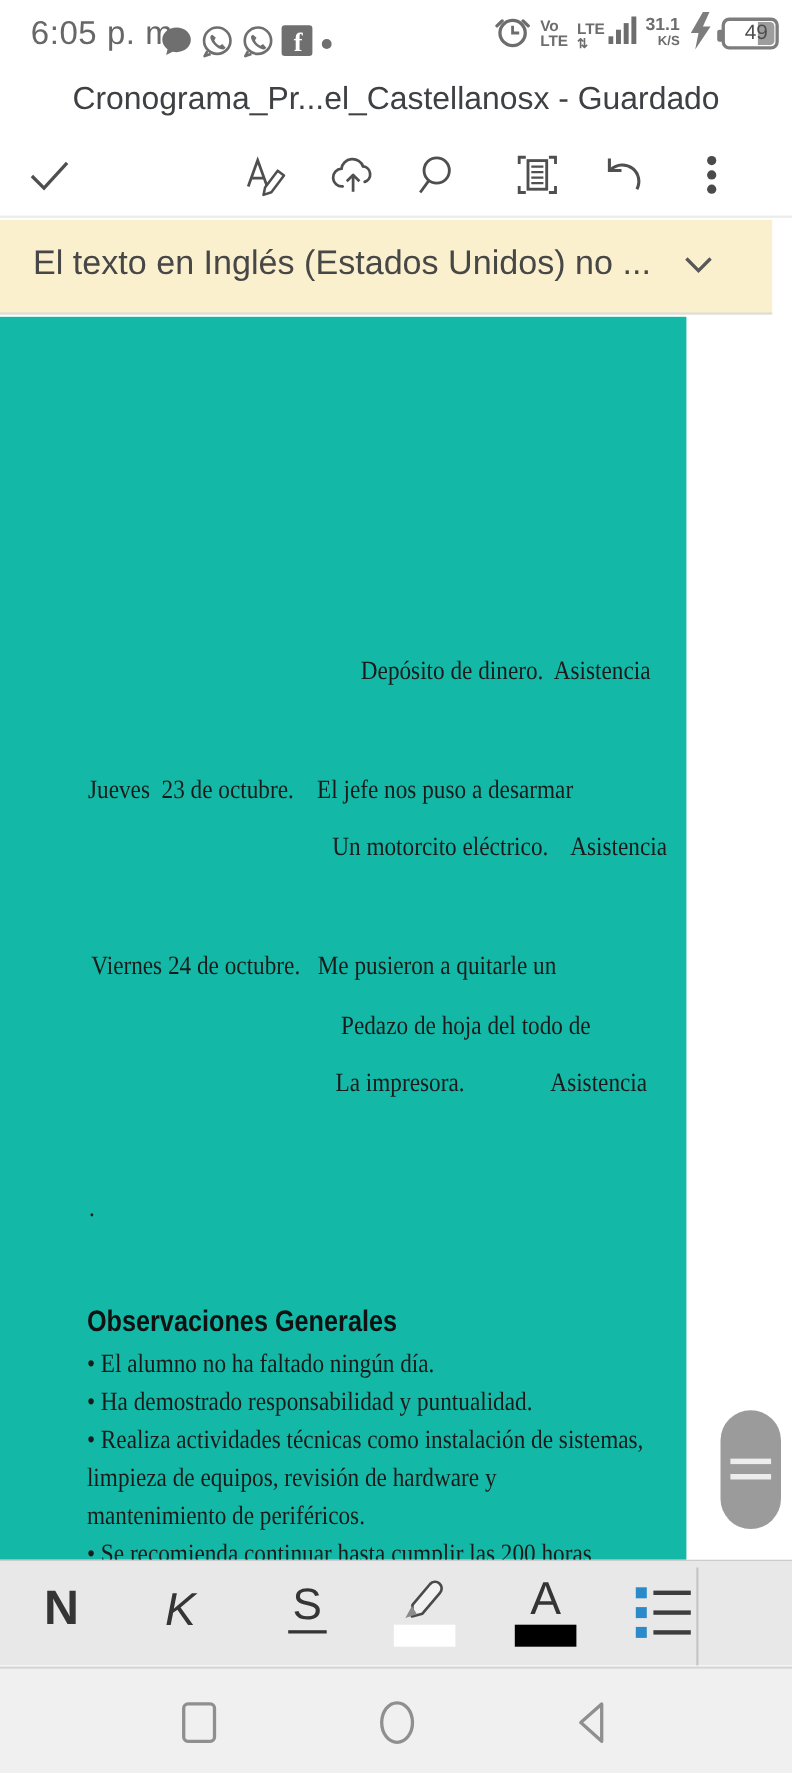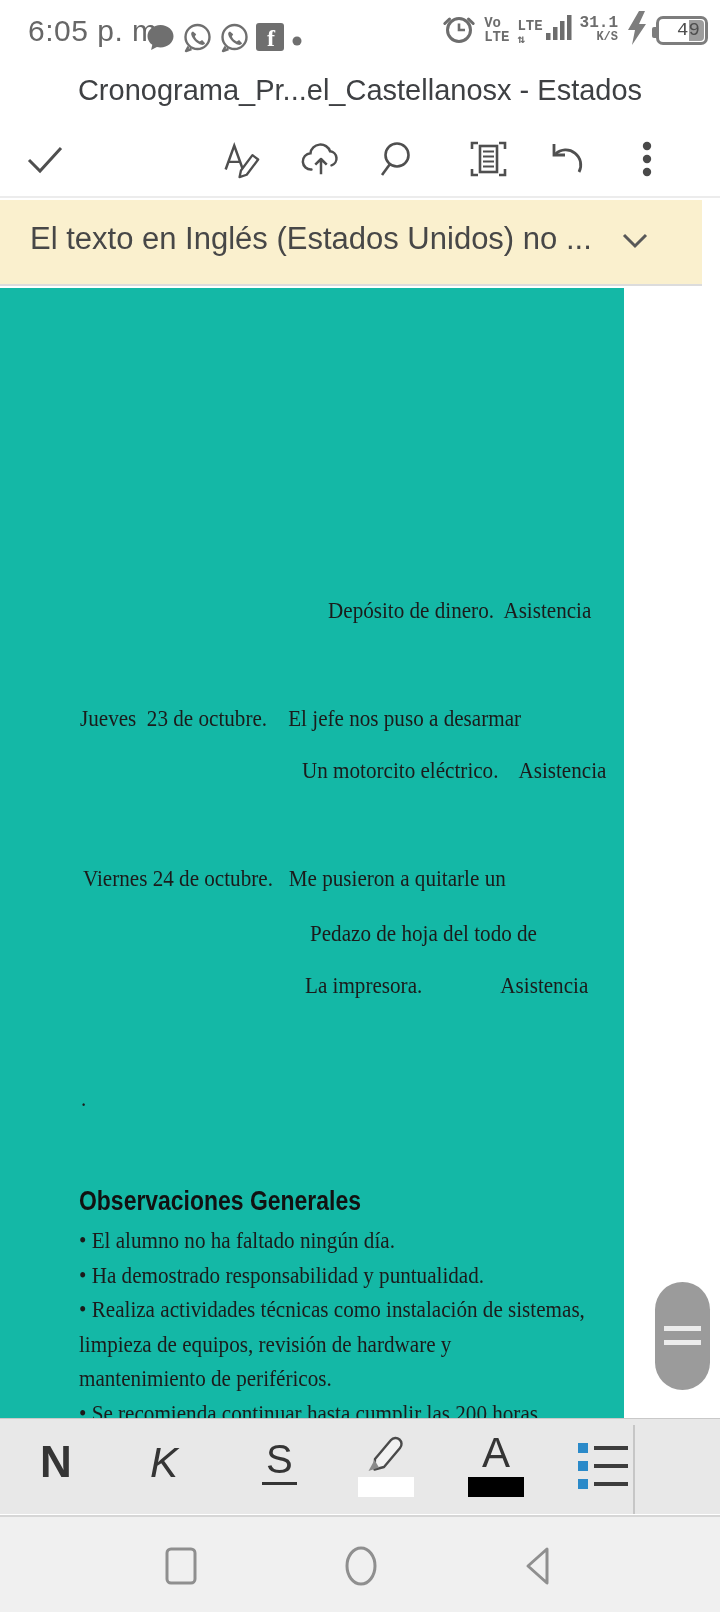--- a/index.html
+++ b/index.html
@@ -4,21 +4,21 @@
 <style>
   * { margin:0; padding:0; box-sizing:border-box; }
   html,body { width:720px; height:1612px; }
   body { font-family:"Liberation Sans", sans-serif; background:#fff; position:relative; overflow:hidden; }
   .screen { position:absolute; inset:0; width:720px; height:1612px; background:#fff; }
 
   
   .status-bar { position:absolute; left:0; top:0; width:720px; height:60px; background:#fff; }
   .status-time { position:absolute; left:28px; top:14px; font-size:30px; color:#676767; letter-spacing:0.5px; }
   .st-ico { position:absolute; top:22px; }
-  .status-right { position:absolute; right:12px; top:0; height:60px; display:flex; align-items:center; gap:8px;font-family:Liberation Mono, monospace; }
+  .status-right { position:absolute; right:12px; top:0; height:60px; display:flex; align-items:center; gap:8px; }
   .stack { display:flex; flex-direction:column; justify-content:center; color:#6d6d6d; font-weight:700; }
   .stack .l1 { font-size:14px; line-height:14px; }
   .stack .l2 { font-size:14px; line-height:14px; }
   .lte-block { display:flex; align-items:flex-end; gap:3px; }
   .speed .l1 { font-size:16px; font-weight:700; }
   .speed .l2 { font-size:12px; font-weight:700; text-align:right; }
   .battery { position:relative; width:52px; height:29px; border:3px solid #7d7d7d; border-radius:7px; display:flex; align-items:center; }
   .battery .nub { position:absolute; left:-7px; top:8px; width:5px; height:11px; background:#7d7d7d; border-radius:2px 0 0 2px; }
   .battery .pct { font-size:19px; color:#4e4e4e; padding-left:18px; z-index:2; }
   .battery .fill { position:absolute; right:1px; top:1px; bottom:1px; width:15px; background:#9d9d9d; border-radius:0 4px 4px 0; }
@@ -132,21 +132,21 @@
       </span>
       <span class="battery">
         <span class="nub"></span>
         <span class="pct">49</span>
         <span class="fill"></span>
       </span>
     </div>
   </div>
 
   <div class="title-bar">
-    <div class="doc-title">Cronograma_Pr...el_Castellanosx - Estados</div>
+    <div class="doc-title">Cronograma_Pr...el_Castellanosx - Guardado</div>
   </div>
 
   <div class="toolbar">
     <div class="tbtn" style="left:23px">
       <svg width="44" height="44" viewBox="0 0 44 44">
           <polyline points="6,23 17,34 38,11" fill="none" stroke="#4f4f4f" stroke-width="3"></polyline>
         </svg>
     </div>
     <div class="tbtn" style="left:218px">
       <svg width="46" height="44" viewBox="0 0 46 44">

